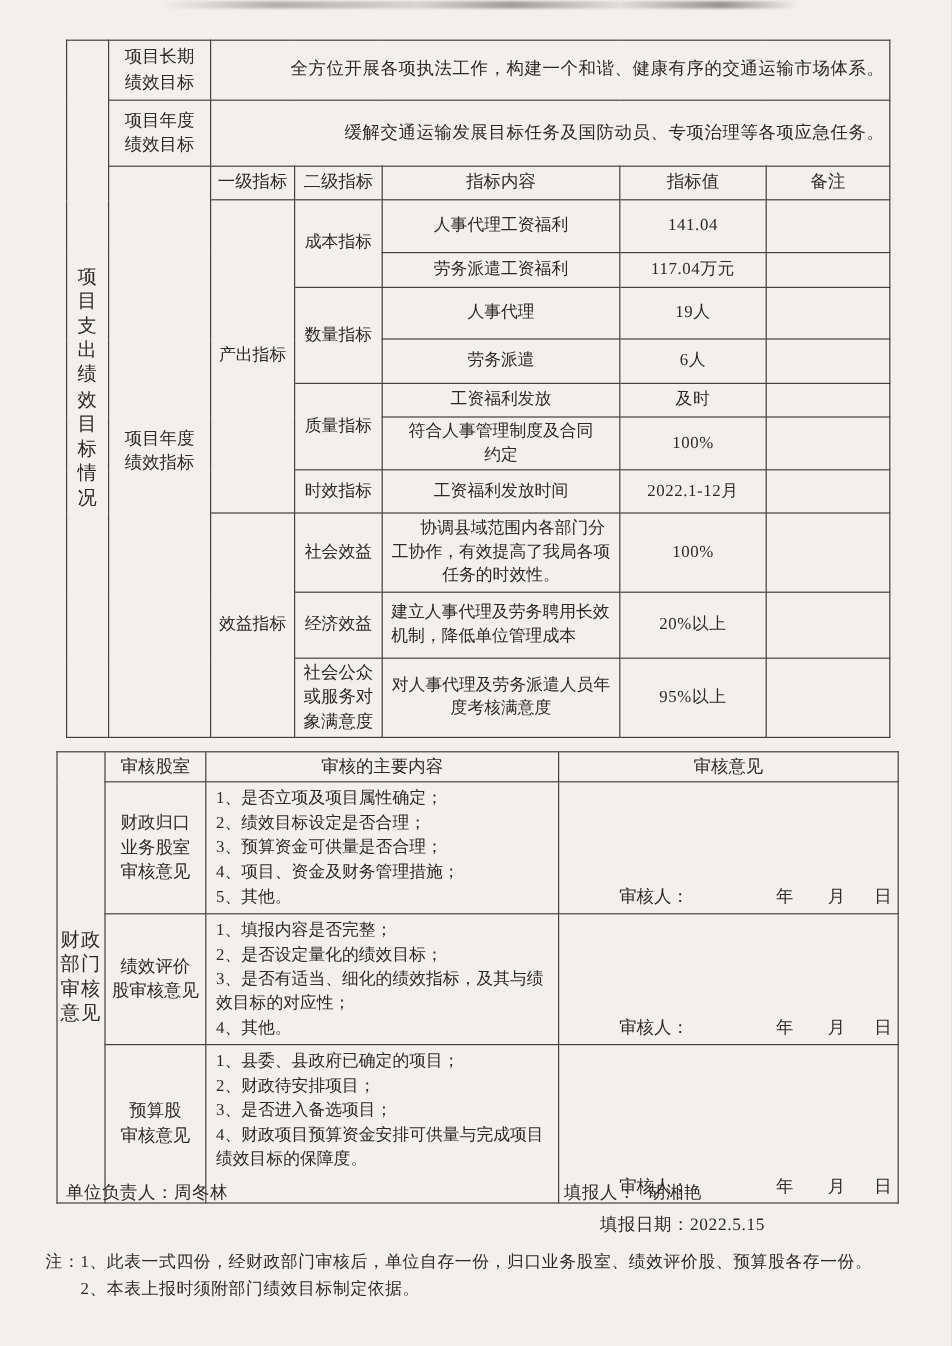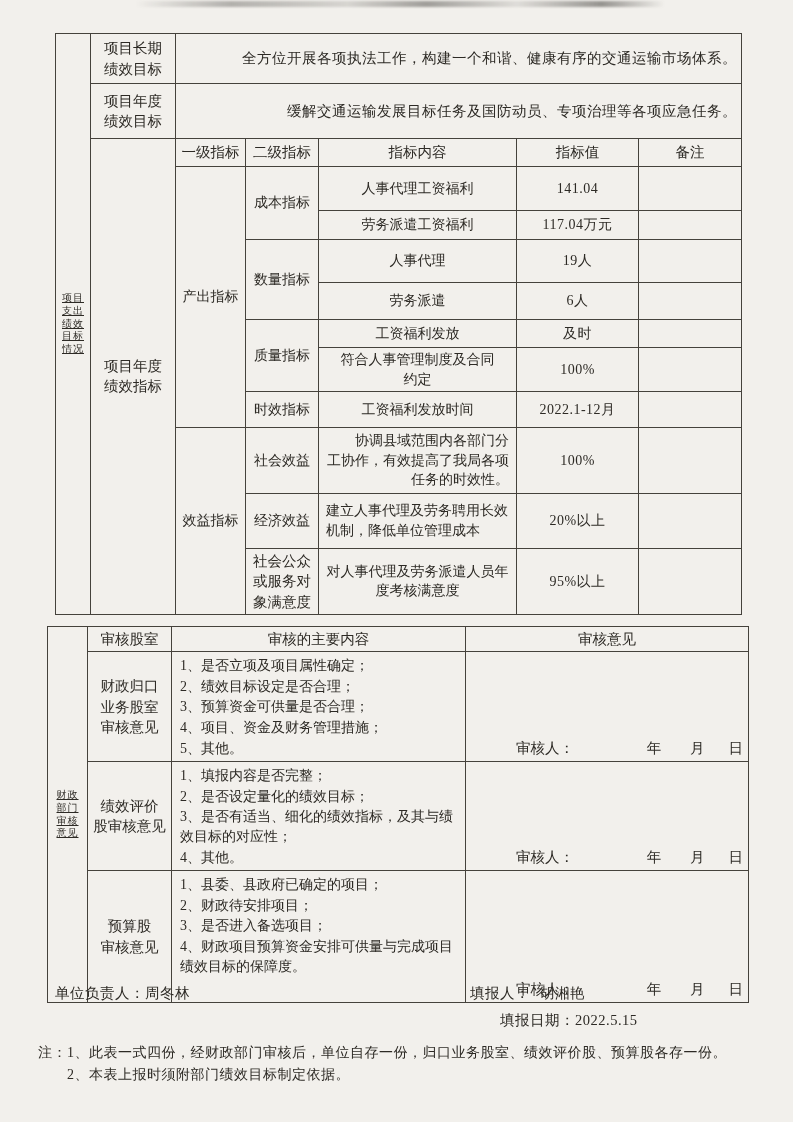--- a/index.html
+++ b/index.html
@@ -20,26 +20,26 @@
   table{border-collapse:collapse;table-layout:fixed;position:absolute;}
   td{
     border:1.6px solid #45423c;
     padding:2px 4px;
     text-align:center;vertical-align:middle;
     font-size:14px;line-height:1.4;
     overflow:hidden;
   }
   .main-table{left:55px;top:33px;}
   .review-table{left:47px;top:626px;}
-  .vlabel{white-space:pre-line;font-size:10px;line-height:1.28;letter-spacing:1px;padding:2px 1px;text-decoration:underline;}
+  .vlabel{white-space:pre-line;font-size:16px;line-height:1.28;letter-spacing:1px;padding:2px 1px;}
   .lbl{white-space:pre-line;font-size:14.5px;}
   .goaltext{text-align:right;padding-left:10px;font-size:14.5px;letter-spacing:.5px;}
   .hdr{font-size:14.5px;}
   .val{font-size:14px;letter-spacing:.5px;}
-  .jleft{text-align:right;text-indent:1.4em;padding:2px 7px;}
+  .jleft{text-align:center;text-indent:1.4em;padding:2px 7px;}
   .left{text-align:left;padding:2px 7px;}
   .pad{padding:0 18px;}
   .items{text-align:left;vertical-align:top;padding:4px 8px 2px 8px;}
   .items div{margin:0 0 1px 0;}
   .opinion{vertical-align:bottom;padding:0;}
   .sign-line{display:flex;justify-content:space-between;align-items:flex-end;padding:0 4px 3px 50px;font-size:14.5px;}
   .ymd{white-space:pre;letter-spacing:1px;}
   .footer{position:absolute;left:0;top:984px;width:729px;font-size:14.5px;letter-spacing:.5px;}
   .sign-row{position:relative;height:26px;}
   .unit-head{position:absolute;left:55px;top:0;}

